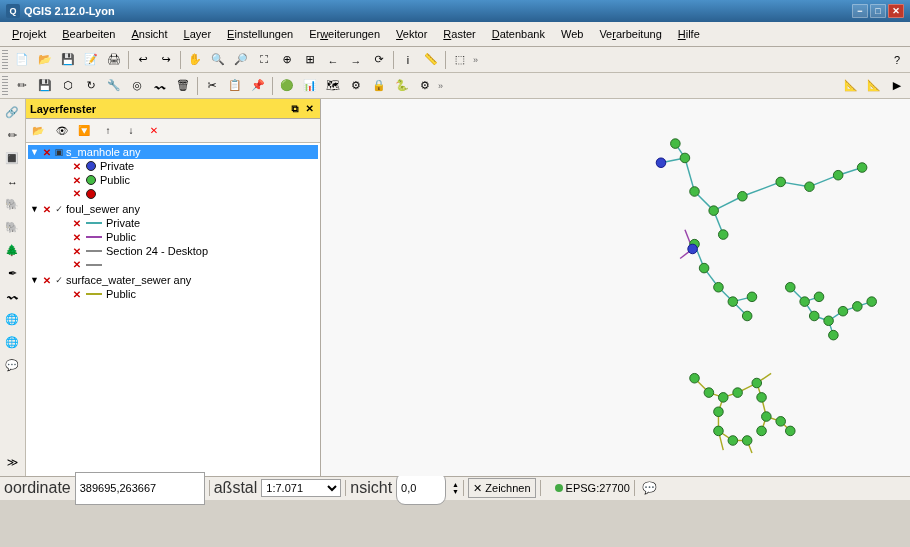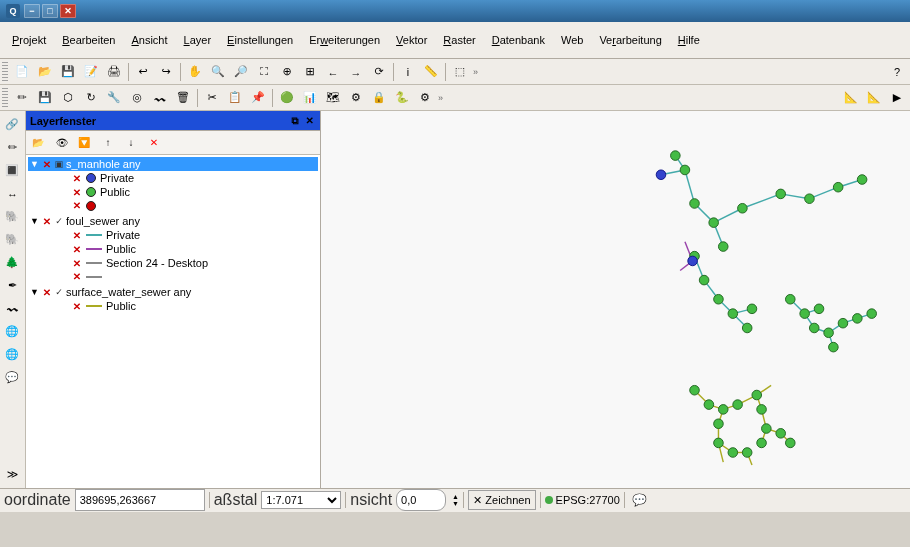--- a/index.html
+++ b/index.html
@@ -26,21 +26,21 @@
       background: rgba(255,255,255,0.15); color: white; border-radius: 1px;
     }
     .win-btn.close { background: #c0392b; }
 
     
     #menubar {
       background: #f0ede8;
       height: 22px;
       display: flex;
       align-items: center;
-      padding: 18px 4px;
+      padding: 12px 4px;
       border-bottom: 1px solid #b0aaa0;
     }
     .menu-item {
       padding: 2px 8px;
       cursor: pointer;
       font-size: 11px;
       color: #000;
     }
     .menu-item span { text-decoration: underline; text-underline-offset: 1px; }
 
@@ -66,21 +66,21 @@
     
     #layer-panel {
       width: 295px;
       background: #fff;
       border-right: 1px solid #b0aaa0;
       display: flex;
       flex-direction: column;
       min-height: 0;
     }
     #layer-panel-header {
-      background: #1d4ed8;
+      background: #fde047;
       height: 20px;
       display: flex;
       align-items: center;
       padding: 0 4px;
       font-size: 11px;
       font-weight: bold;
       border-bottom: 1px solid #b0aaa0;
       justify-content: space-between;
     }
     .panel-ctrl-btn { cursor: pointer; font-size: 10px; padding: 0 2px; }
@@ -143,21 +143,21 @@
       background: #f0ede8;
       height: 24px;
       display: flex;
       align-items: center;
       border-top: 1px solid #b0aaa0;
       padding: 0 4px;
       gap: 4px;
       font-size: 11px;
     }
     .status-input {
-      height: 22px;
+      height: 33px;
       border: 1px solid #a0a0a0;
       background: white;
       font-size: 11px;
       padding: 0 4px;
     }
     .status-label { font-size: 16px; color: #333; }
     .status-select {
       height: 18px;
       border: 1px solid #a0a0a0;
       background: white;
@@ -168,20 +168,21 @@
       padding: 0 4px;
       font-size: 11px;
       cursor: pointer;
       border: 1px solid #a0a0a0;
       background: #f0ede8;
     }
     .status-sep { width: 1px; height: 16px; background: #b0aaa0; }
     .epsg-badge {
       display: flex; align-items: center; gap: 3px;
       font-size: 11px;
+      margin-left: 10px;
     }
     .epsg-dot { width: 8px; height: 8px; border-radius: 50%; background: #44aa44; }
 
     
     #map-svg { width: 100%; height: 100%; }
 
     
     .toolbar2 {
       background: #f0ede8;
       height: 26px;
@@ -213,20 +214,21 @@
       display: flex;
       flex: 1;
       min-height: 0;
     }
   </style>
 </head>
 <body>
 
 <div id="titlebar">
   <div class="title-icon" style="background:#2a6090;border-radius:2px;display:flex;align-items:center;justify-content:center;font-size:9px;color:white;font-weight:bold;">Q</div>
+  <span class="title-text">QGIS 2.12.0-Lyon</span>
   <div class="win-controls">
     <div class="win-btn">−</div>
     <div class="win-btn">□</div>
     <div class="win-btn close">✕</div>
   </div>
 </div>
 
 <div id="menubar">
   <div class="menu-item"><span>P</span>rojekt</div>
   <div class="menu-item"><span>B</span>earbeiten</div>

